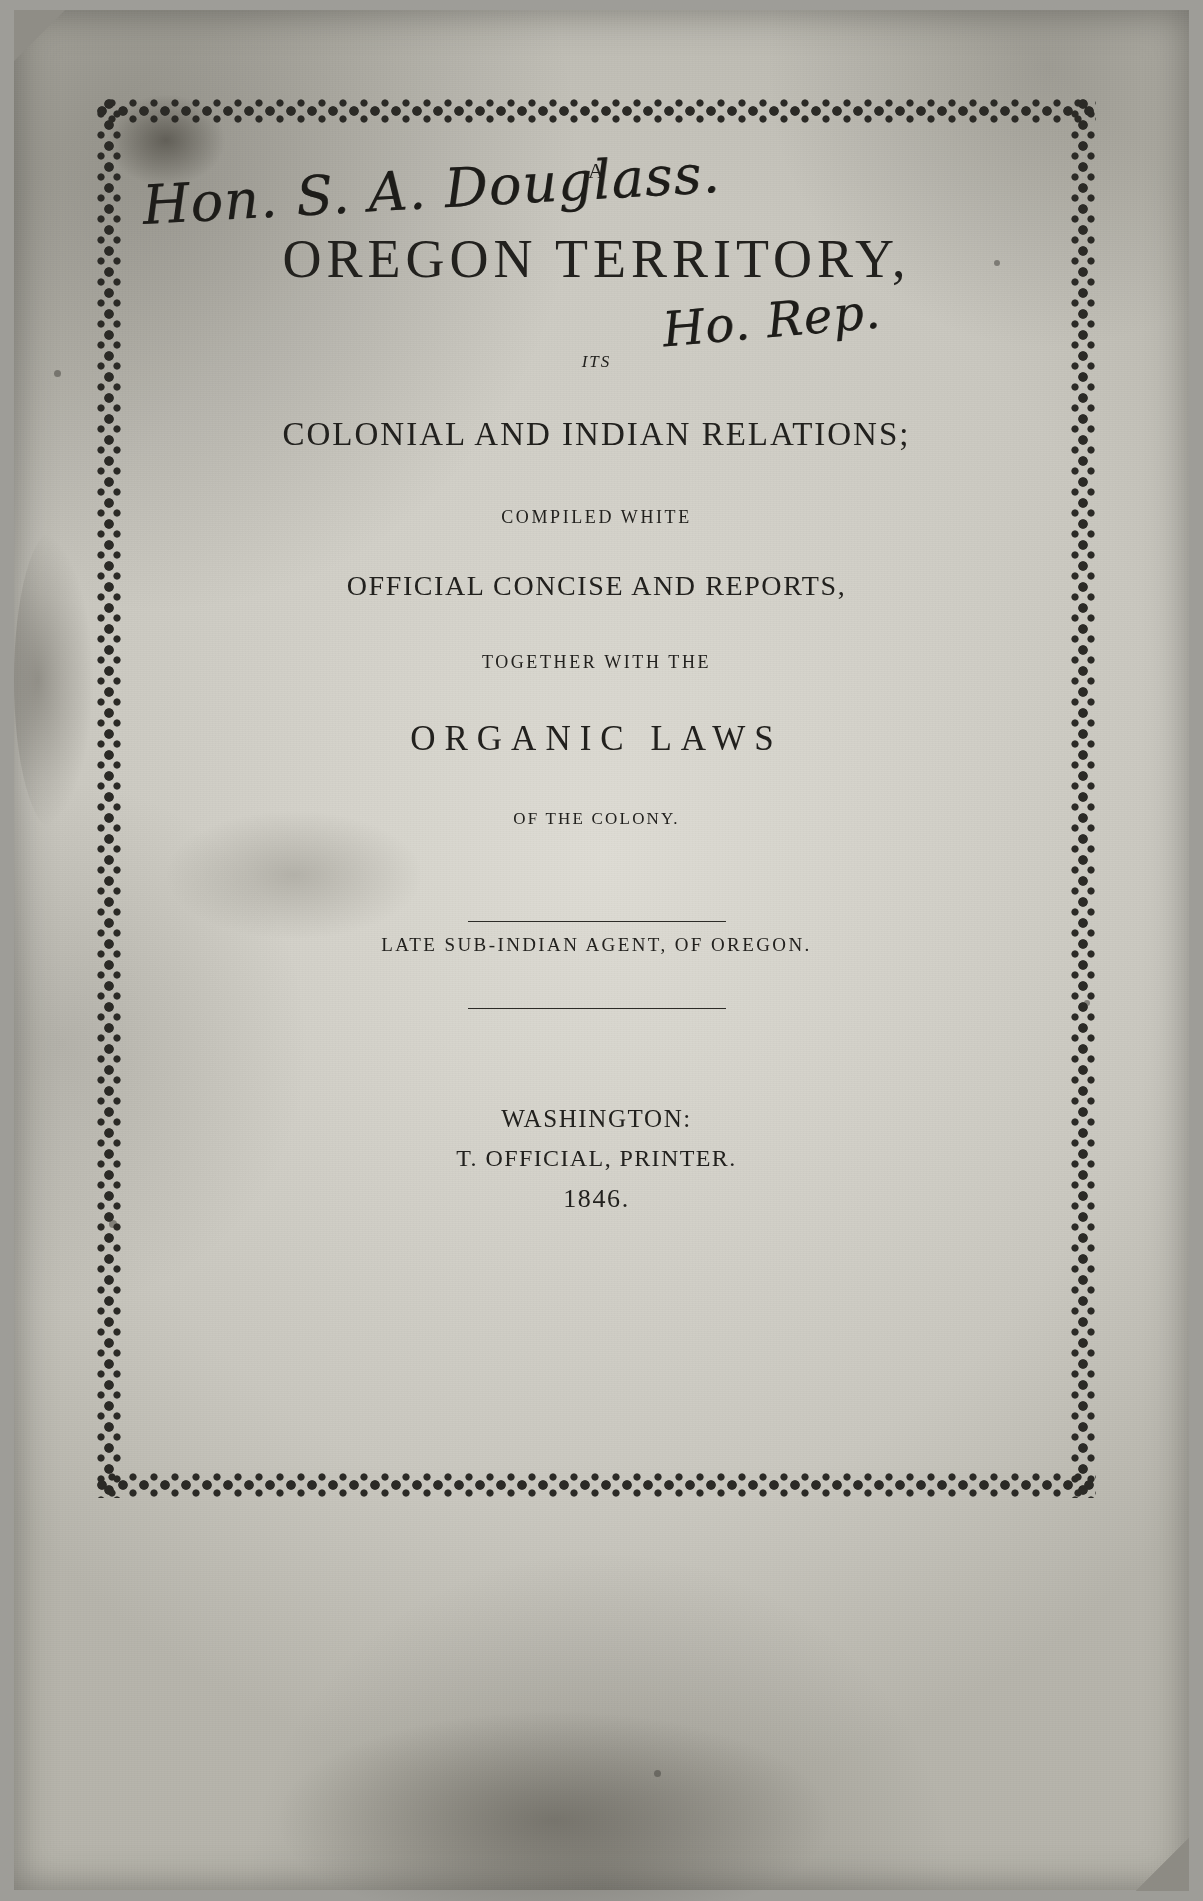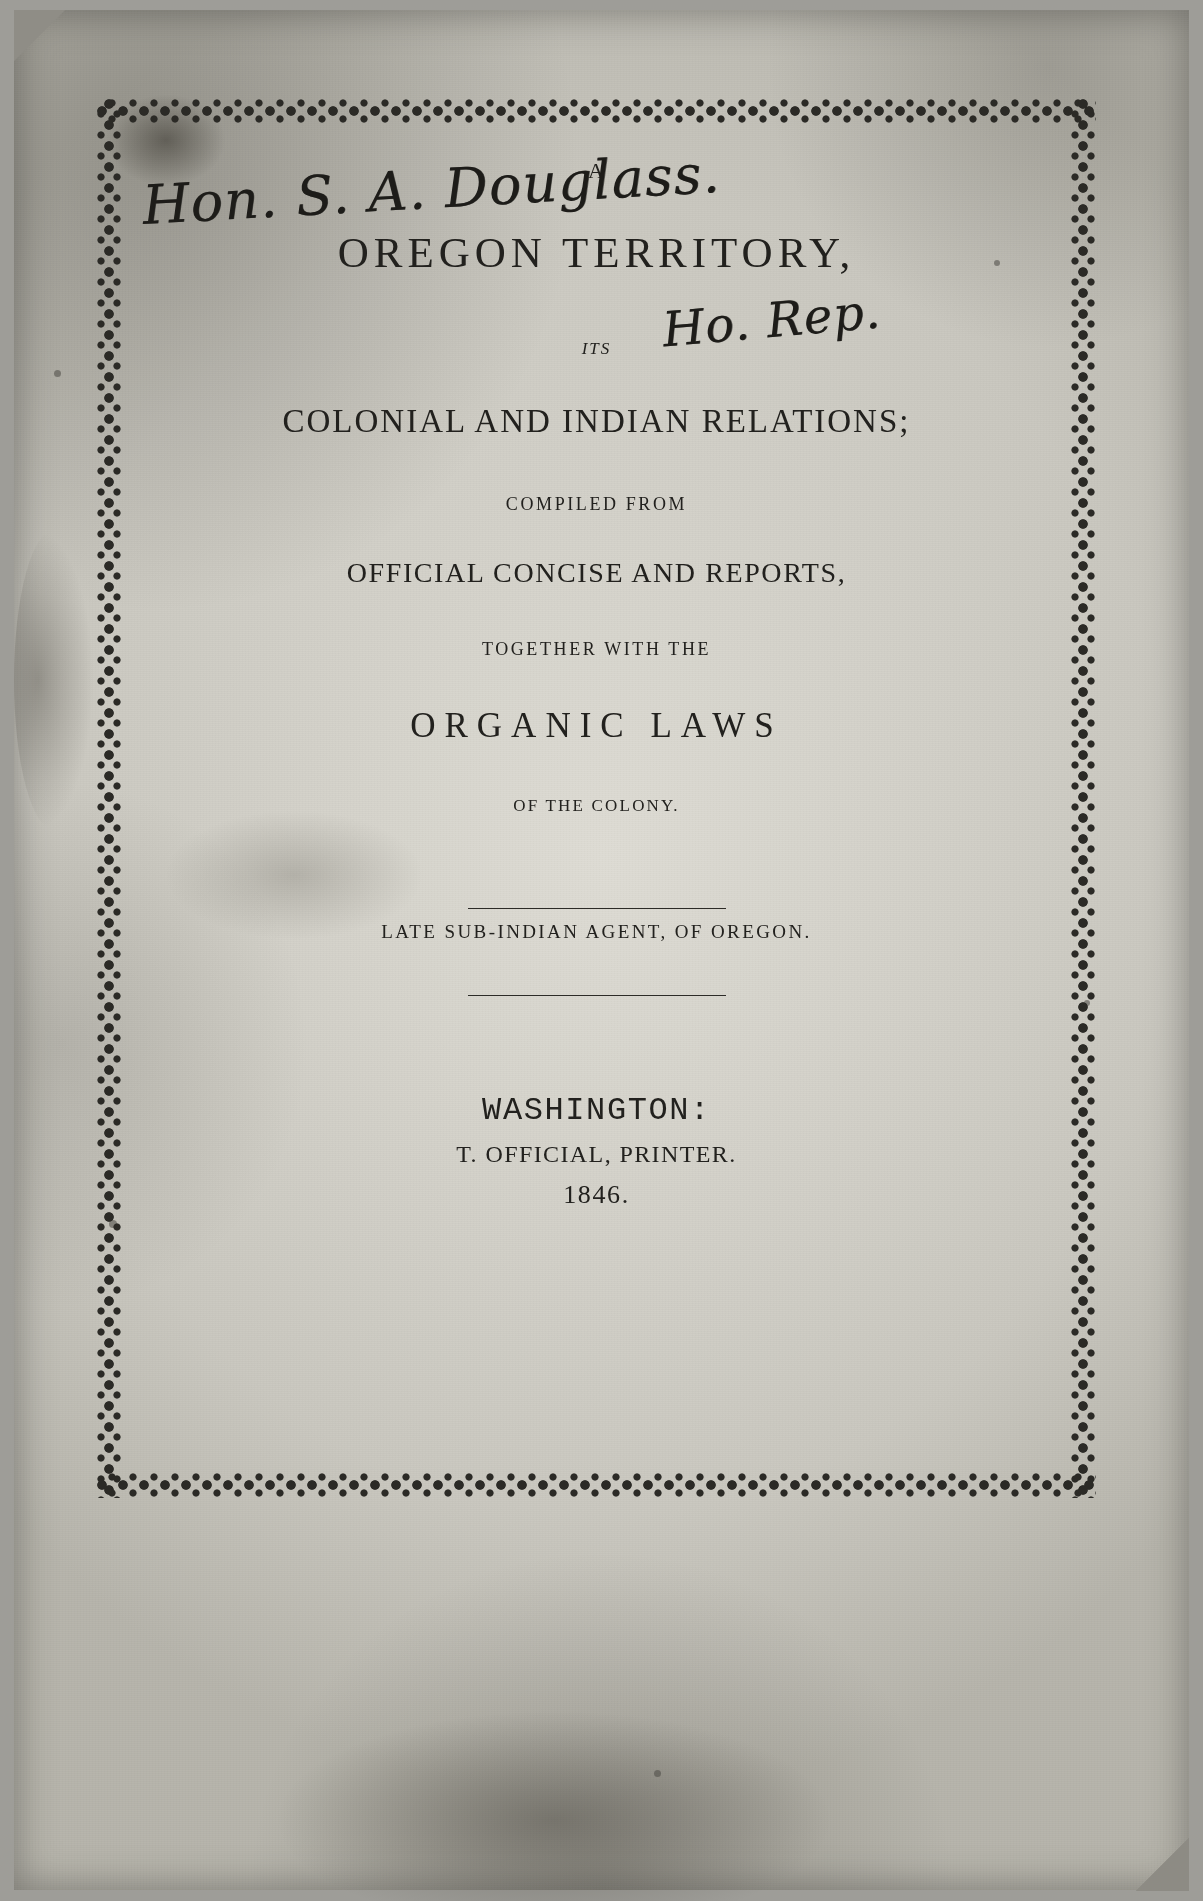--- a/index.html
+++ b/index.html
@@ -92,21 +92,21 @@
     width: 905px;
     height: 1340px;
     text-align: center;
     color: #22211e;
   }
   .ln { margin: 0; }
 
   .t-a        { font-size: 22px; letter-spacing: 1px; margin-top: 28px; }
   .t-concise  { font-size: 46px; letter-spacing: 3px; margin-top: 6px; font-weight: 400; }
   .t-of       { font-size: 17px; letter-spacing: 2px; margin-top: 52px; }
-  .t-oregon   { font-size: 43px; letter-spacing: 5px; margin-top: 44px; font-weight: 400; }
+  .t-oregon   { font-size: 54px; letter-spacing: 5px; margin-top: 44px; font-weight: 400; }
   .t-its      { font-size: 17px; letter-spacing: 2px; margin-top: 62px; font-style: italic; }
   .t-colonial { font-size: 33px; letter-spacing: 2px; margin-top: 44px; }
   .t-compiled { font-size: 18px; letter-spacing: 2.6px; margin-top: 54px; }
   .t-official { font-size: 28px; letter-spacing: 1.6px; margin-top: 42px; }
   .t-together { font-size: 18px; letter-spacing: 2.6px; margin-top: 50px; }
   .t-organic  { font-size: 35px; letter-spacing: 9px; margin-top: 46px; }
   .t-colony   { font-size: 17px; letter-spacing: 2.2px; margin-top: 50px; }
 
   .rule {
     width: 258px;
@@ -114,21 +114,21 @@
     border-top: 1.6px solid #2c2b27;
     margin: 0 auto;
   }
   .rule-1 { margin-top: 92px; }
   .rule-2 { margin-top: 52px; }
 
   .t-author   { font-size: 29px; letter-spacing: 1.4px; font-weight: bold; margin-top: 38px; }
   .t-authsub  { font-size: 19px; letter-spacing: 2.4px; margin-top: 12px; }
 
   .imprint { margin-top: 96px; }
-  .t-city     { font-size: 32px; letter-spacing: 1.6px; font-family: Liberation Mono, monospace; }
+  .t-city     { font-size: 25px; letter-spacing: 1.6px; }
   .t-printer  { font-size: 24px; letter-spacing: 1.4px; margin-top: 12px; }
   .t-year     { font-size: 26px; letter-spacing: 1.6px; margin-top: 12px; }
 
   
   .hand {
     position: absolute;
     font-family: "DejaVu Serif", serif;
     font-style: italic;
     color: #1d1c19;
     white-space: nowrap;
@@ -192,21 +192,21 @@
       <div class="border-edge edge-h edge-bottom"></div>
       <div class="border-edge edge-v edge-left"></div>
       <div class="border-edge edge-v edge-right"></div>
     </div>
 
     <div class="content">
       <p class="ln t-a">A</p>
       <p class="ln t-oregon">OREGON TERRITORY,</p>
       <p class="ln t-its">ITS</p>
       <p class="ln t-colonial">COLONIAL AND INDIAN RELATIONS;</p>
-      <p class="ln t-compiled">COMPILED FROM</p>
+      <p class="ln t-compiled">COMPILED WHITE</p>
       <p class="ln t-official">OFFICIAL CONCISE AND REPORTS,</p>
       <p class="ln t-together">TOGETHER WITH THE</p>
       <p class="ln t-organic">ORGANIC LAWS</p>
       <p class="ln t-colony">OF THE COLONY.</p>
 
       <div class="rule rule-1"></div>
 
       <p class="ln t-authsub">LATE SUB-INDIAN AGENT, OF OREGON.</p>
 
       <div class="rule rule-2"></div>

